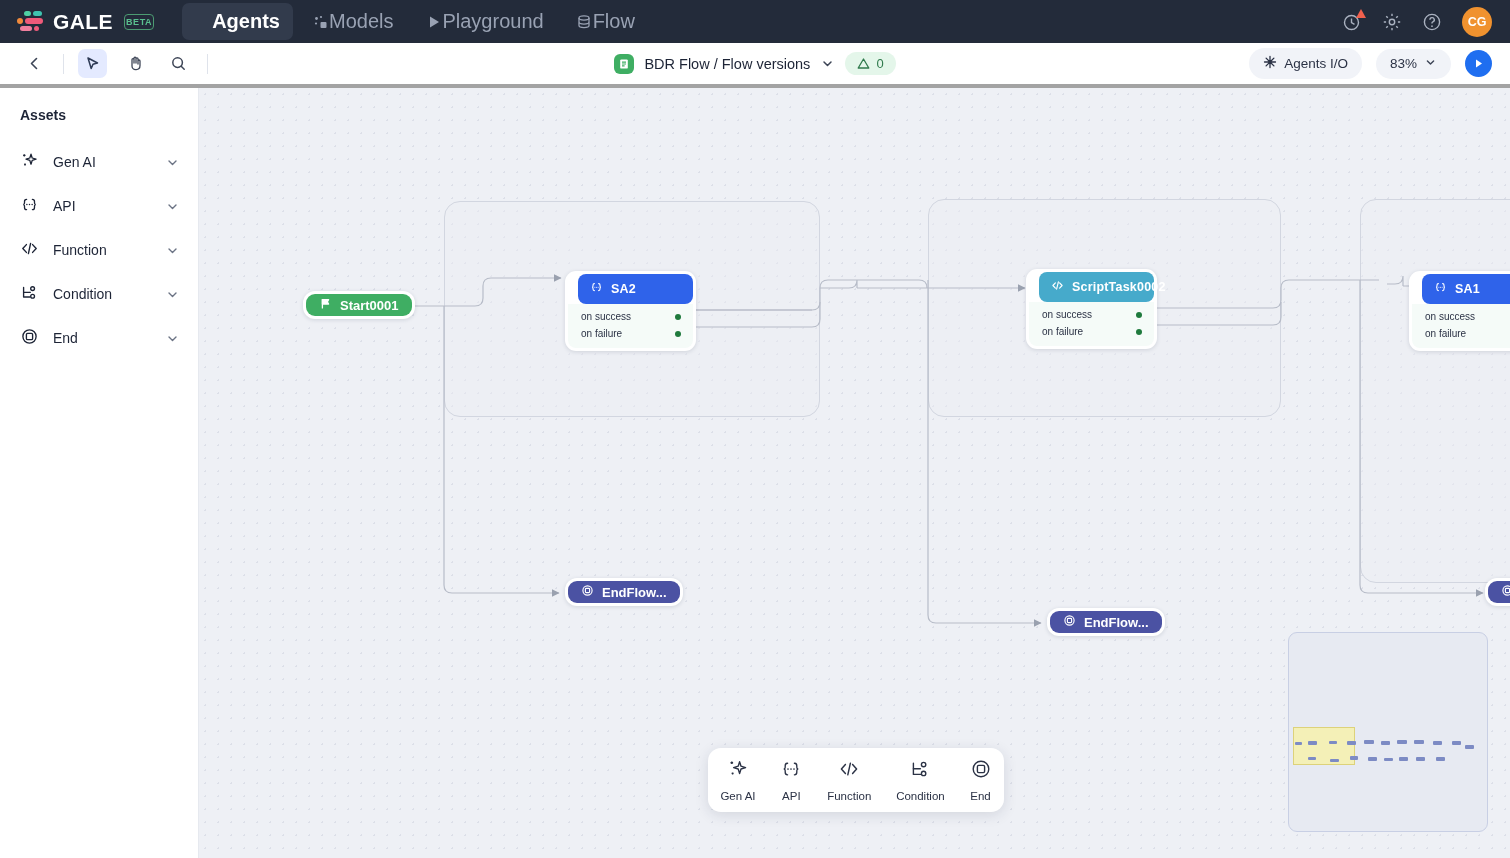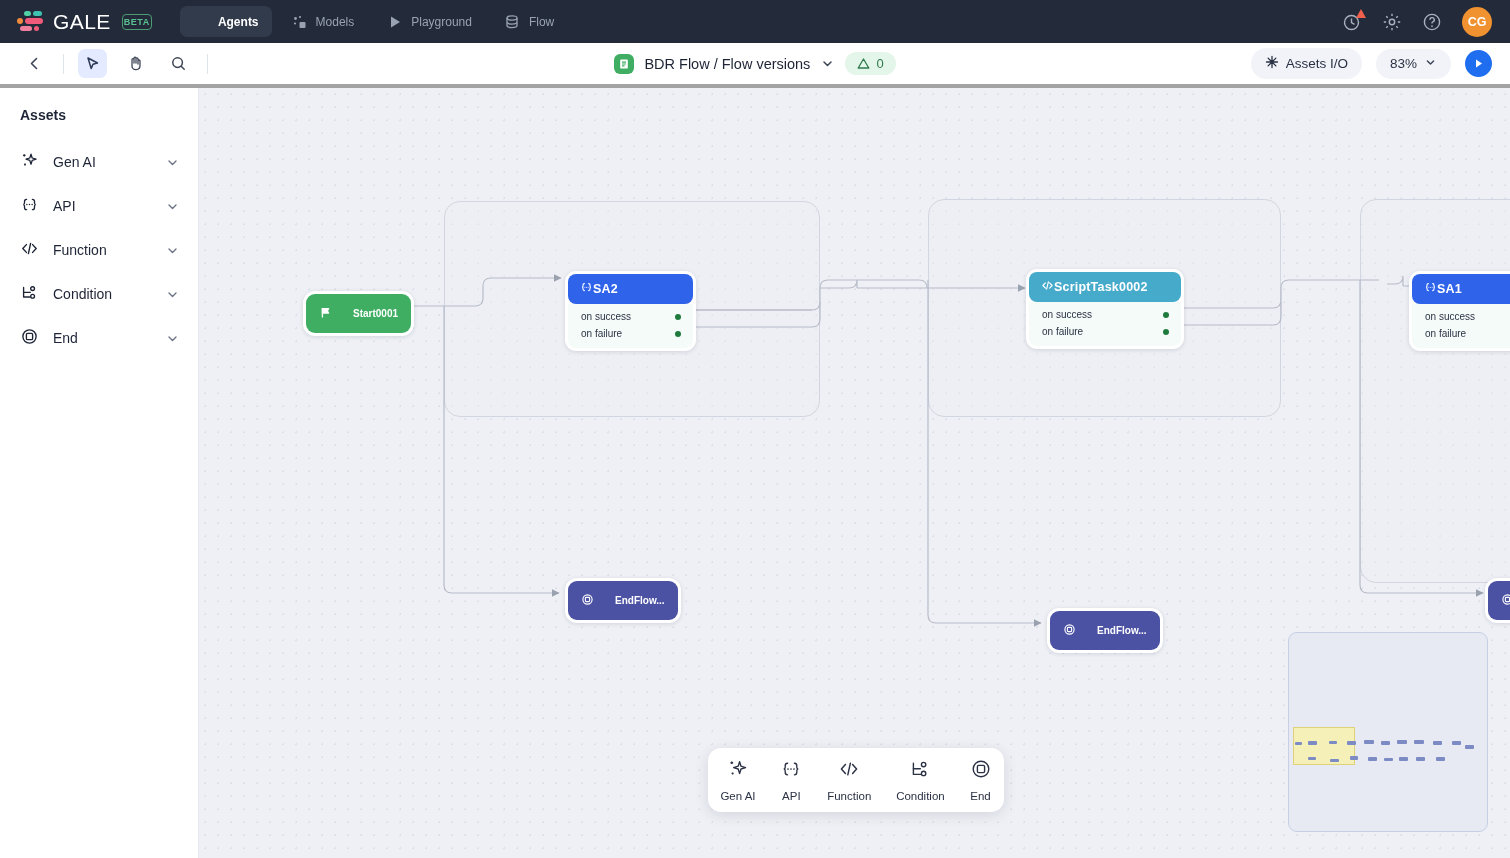--- a/index.html
+++ b/index.html
@@ -18,31 +18,31 @@
   }
   .logo-wrap { display: flex; align-items: center; margin-left: 16px; gap: 9px; }
   .logo-mark { position: relative; width: 28px; height: 24px; }
   .logo-mark i { position: absolute; display: block; border-radius: 3px; }
   .lm1 { left: 8px;  top: 1px;  width: 7px;  height: 5px; background: #4fd1a5; }
   .lm2 { left: 17px; top: 1px;  width: 9px;  height: 5px; background: #3fc3b0; }
   .lm3 { left: 1px;  top: 8px;  width: 6px;  height: 6px; background: #f08a3c; border-radius: 50%; }
   .lm4 { left: 9px;  top: 8px;  width: 18px; height: 6px; background: #ef5a7a; }
   .lm5 { left: 4px;  top: 16px; width: 12px; height: 5px; background: #f07f9e; }
   .lm6 { left: 18px; top: 16px; width: 5px;  height: 5px; background: #ef5a7a; }
-  .logo-text { color: #fff; font-size: 21px; font-weight: normal; letter-spacing: .4px; }
+  .logo-text { color: #fff; font-size: 21px; font-weight: bold; letter-spacing: .4px; }
   .beta {
     color: #5ac08f; border: 1px solid #4c9b72; border-radius: 4px;
     font-size: 9px; font-weight: bold; padding: 2px 1px; letter-spacing: .6px;
     margin-left: 2px;
   }
   .nav { display: flex; align-items: center; margin-left: 28px; gap: 6px; }
   .nav-item {
-    display: flex; align-items: center; gap: 8px;
+    display: flex; align-items: center; 
     padding: 7px 13px; border-radius: 7px;
-    color: #99a2b3; font-size: 12px; cursor: pointer;
+    color: #99a2b3; font-size: 20px; cursor: pointer;
   }
   .nav-item.active { background: #323b4c; color: #ffffff; font-weight: bold; }
   .nav-ico { display: flex; align-items: center; justify-content: center; width: 17px; height: 17px; }
   .grid-ico { display: grid; grid-template-columns: 6px 6px; grid-template-rows: 6px 6px; gap: 2.5px; }
   .grid-ico span { background: currentColor; border-radius: 1.5px; display: block; }
   .top-right { margin-left: auto; display: flex; align-items: center; gap: 20px; margin-right: 18px; }
   .tr-ico { position: relative; color: #aab2c0; cursor: pointer; display: flex; }
   .warn-dot {
     position: absolute; right: -4px; top: -3px;
     width: 0; height: 0; border-left: 5px solid transparent; border-right: 5px solid transparent;
@@ -113,34 +113,34 @@
   .grp {
     position: absolute; border: 1px solid #d2d6e0; border-radius: 16px;
     background: rgba(236,238,244,0.45);
   }
   .node { position: absolute; }
   .node-card {
     background: #fff; border-radius: 11px; padding: 3px;
     box-shadow: 0 1px 4px rgba(30,40,70,.14);
   }
   .node-head {
-    display: flex; align-items: center; 
+    display: flex; align-items: center; gap: 8px;
     padding: 7px 12px; border-radius: 8px;
-    color: #fff; font-size: 12.5px; font-weight: bold; letter-spacing: .2px;
+    color: #fff; font-size: 12.5px; font-weight: bold; letter-spacing: .2px; margin-left: 10px;
   }
   .node-body { background: #f5fbf8; border-radius: 0 0 8px 8px; padding: 4px 0 6px; }
   .prt {
     display: flex; align-items: center; justify-content: space-between;
     padding: 3px 12px 3px 13px; font-size: 10px; color: #2b3245;
   }
   .pdot { width: 6px; height: 6px; border-radius: 50%; background: #1f7a3d; }
   .pill-node {
-    display: flex; align-items: center; gap: 21px;
-    border-radius: 9px; padding: 12px 13px;
-    color: #fff; font-size: 10px; font-weight: bold;
+    display: flex; align-items: center; gap: 8px;
+    border-radius: 9px; padding: 3px 13px;
+    color: #fff; font-size: 13px; font-weight: bold;
   }
   .pill-shell { background: #fff; border-radius: 12px; padding: 3px; box-shadow: 0 1px 4px rgba(30,40,70,.14); display: inline-block; }
 
   
   .palette {
     position: absolute; left: 708px; top: 748px; width: 296px; height: 64px;
     background: #fff; border-radius: 13px;
     box-shadow: 0 3px 14px rgba(30,40,70,.13);
     display: flex; align-items: center; justify-content: space-around;
   }
@@ -292,21 +292,21 @@
     </span>
   </div>
 
   <div style="margin-left:auto;display:flex;align-items:center;gap:14px;margin-right:18px;">
     <span class="pill">
       <span>
         <svg width="14" height="14" viewBox="0 0 14 14" fill="none" stroke="#2b3245" stroke-width="1.3" stroke-linecap="round">
             <path d="M7 1.5v11M1.5 7h11M3.1 3.1l7.8 7.8M10.9 3.1l-7.8 7.8"></path>
           </svg>
       </span>
-      <span>Assets I/O</span>
+      <span>Agents I/O</span>
     </span>
     <span class="pill">
       <span>83%</span>
       <span>
         <svg width="13" height="13" viewBox="0 0 13 13" fill="none" stroke="#3d4556" stroke-width="1.4" stroke-linecap="round" stroke-linejoin="round">
             <path d="M3.4 5 L6.5 8.1 L9.6 5"></path>
           </svg>
       </span>
     </span>
     <span class="run-btn">
@@ -476,21 +476,21 @@
           <span class="pdot"></span>
         </div>
         <div class="prt">
           <span>on failure</span>
           <span class="pdot"></span>
         </div>
       </div>
     </div>
   </div>
 
-  <div class="node" style="left:827px;top:181px;width:158px;">
+  <div class="node" style="left:827px;top:181px;width:131px;">
     <div class="node-card">
       <div class="node-head" style="background:#46aacb;">
         <span>
           <svg width="13" height="13" viewBox="0 0 13 13" fill="none" stroke="#fff" stroke-width="1.15" stroke-linecap="round" stroke-linejoin="round">
               <path d="M4.4 3.8 L1.9 6.5 L4.4 9.2"></path>
               <path d="M8.6 3.8 L11.1 6.5 L8.6 9.2"></path>
               <path d="M7.4 2.9 L5.6 10.1"></path>
             </svg>
         </span>
         <span>ScriptTask0002</span>

